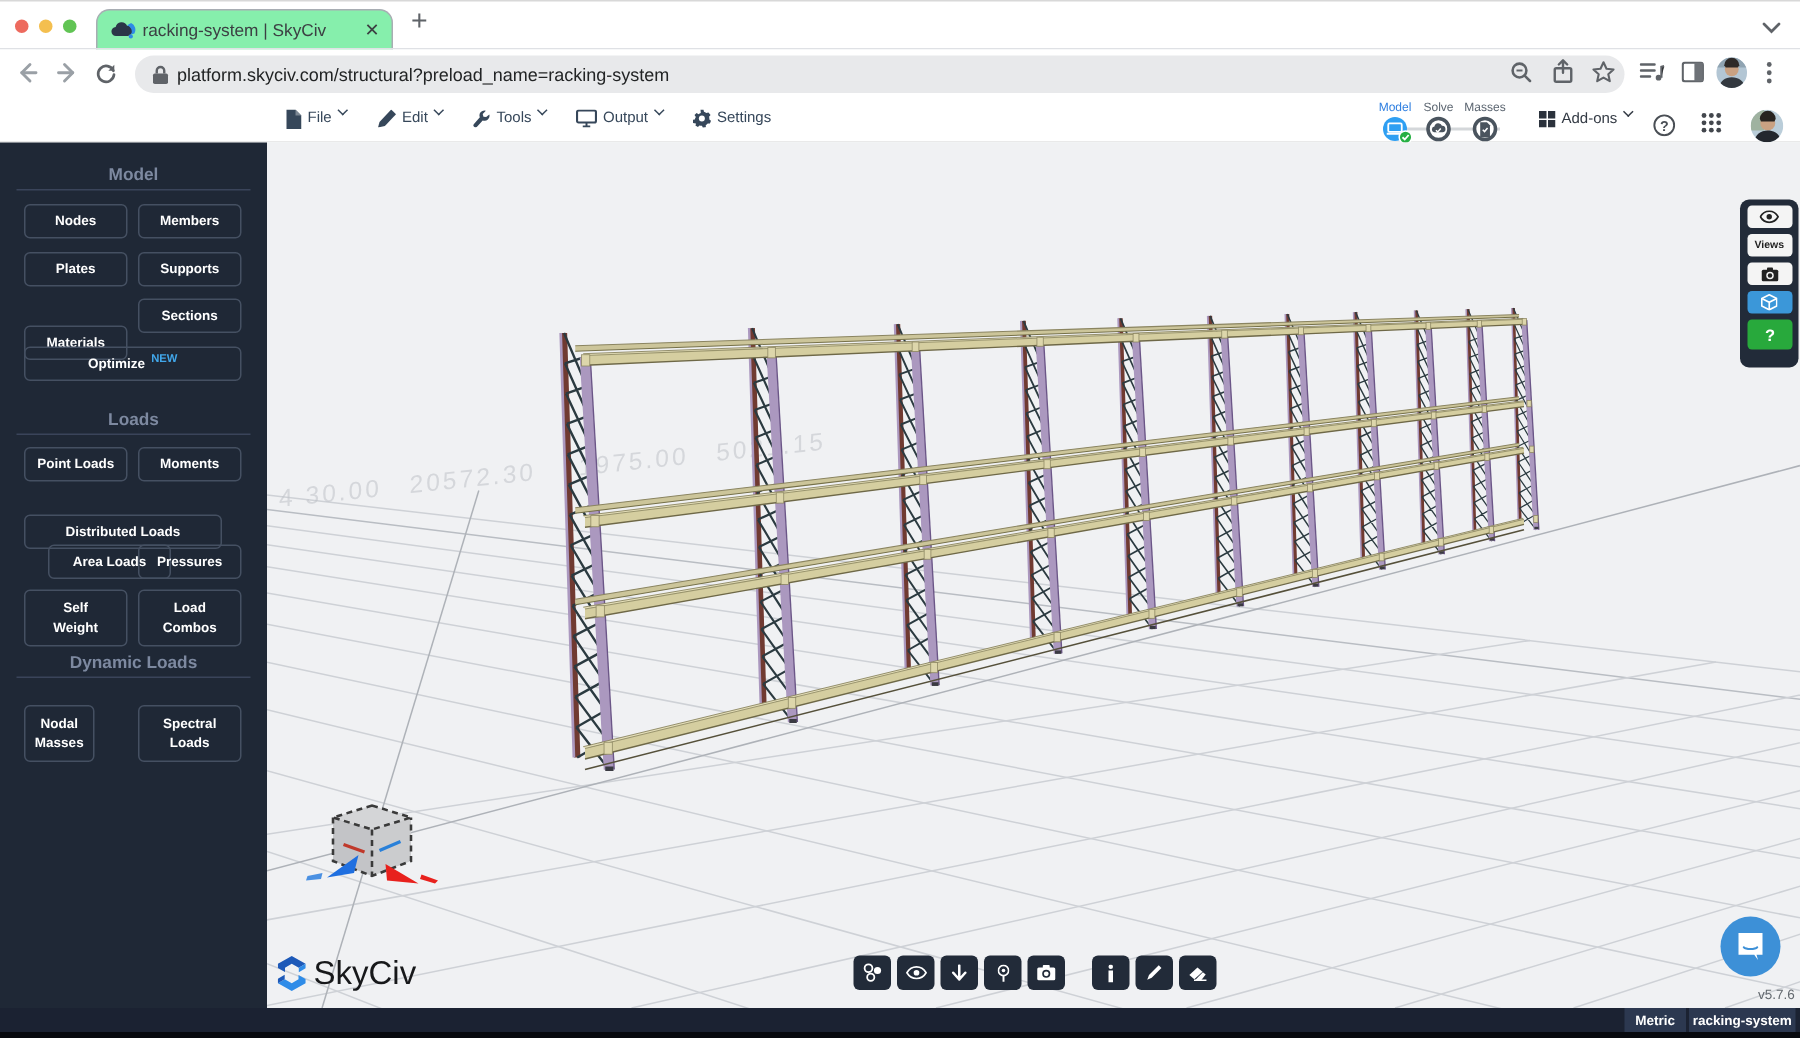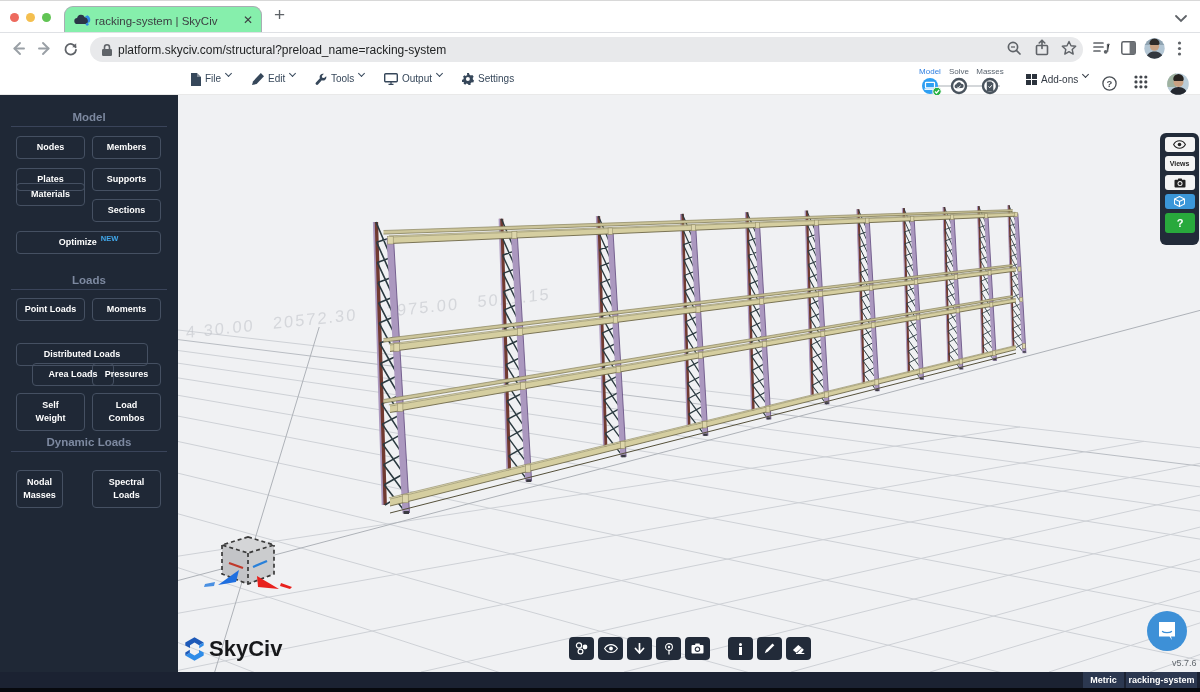--- a/index.html
+++ b/index.html
@@ -26,21 +26,21 @@
 .new{color:#41a7ea;font-size:7.5px;font-weight:bold;position:relative;top:-4px;margin-left:4px}
 
 #viewport{position:absolute;left:178px;top:95px;width:1022px;height:577px;background:#f0f1f3}
 
 #rail{position:absolute;left:1160px;top:133px;width:39px;height:112px;background:#222b39;border-radius:6px;padding-top:4px}
 .railbtn{width:30px;margin:0 auto 4px auto;border-radius:3px;display:flex;align-items:center;justify-content:center}
 
 .bbtn{position:absolute;top:637px;width:25px;height:23px;background:#222b39;border-radius:4px;display:flex;align-items:center;justify-content:center}
 
 #logo{position:absolute;left:184px;top:636px;display:flex;align-items:center}
-#logotext{font-size:22px;letter-spacing:-0.2px;font-weight:bold;color:#17181a;letter-spacing:0;margin-left:4px}
+#logotext{font-size:22px;letter-spacing:-0.2px;font-weight:normal;color:#17181a;letter-spacing:0;margin-left:4px}
 #ver{position:absolute;left:1172px;top:658px;font-size:9px;color:#62686e}
 #chat{position:absolute;left:1147px;top:611px;width:40px;height:40px;border-radius:50%;background:#3d90d7;display:flex;align-items:center;justify-content:center}
 
 #statusbar{position:absolute;left:0;top:672px;width:1200px;height:16px;background:#1b2232}
 .chip{position:absolute;top:0;height:16px;background:#2c3850;color:#fff;font-size:9px;font-weight:bold;display:flex;align-items:center;justify-content:center;white-space:nowrap}
 #blackstrip{position:absolute;left:0;top:688px;width:1200px;height:4px;background:#07090e}
 
 #stepper{position:absolute;left:915px;top:0;width:100px;height:32px}
 .steplabel{position:absolute;top:4px;font-size:8px;color:#5b6570;width:40px;text-align:center}
 </style></head><body>
@@ -398,21 +398,21 @@
 <polygon points="103,488 114,492 112,494 102,491" fill="#e8211d"></polygon>
 </g>
     </svg></div>
 <div id="sidebar">
     <div class="shead" style="top:16px">Model</div>
     <div class="shr" style="top:31px"></div>
     <div class="sbtn" style="left:16px;top:41px;width:69px;height:23px">Nodes</div>
     <div class="sbtn" style="left:92px;top:41px;width:69px;height:23px">Members</div>
     <div class="sbtn" style="left:16px;top:73px;width:69px;height:23px">Plates</div>
     <div class="sbtn" style="left:92px;top:73px;width:69px;height:23px">Supports</div>
-    <div class="sbtn" style="left:16px;top:88px;width:69px;height:23px">Materials</div>
+    <div class="sbtn" style="left:16px;top:122px;width:69px;height:23px">Materials</div>
     <div class="sbtn" style="left:92px;top:104px;width:69px;height:23px">Sections</div>
     <div class="sbtn" style="left:16px;top:136px;width:145px;height:23px">
       <span>Optimize</span>
       <span class="new">NEW</span>
     </div>
     <div class="shead" style="top:179px">Loads</div>
     <div class="shr" style="top:194px"></div>
     <div class="sbtn" style="left:16px;top:203px;width:69px;height:23px">Point Loads</div>
     <div class="sbtn" style="left:92px;top:203px;width:69px;height:23px">Moments</div>
     <div class="sbtn" style="left:16px;top:248px;width:132px;height:23px">Distributed Loads</div>

